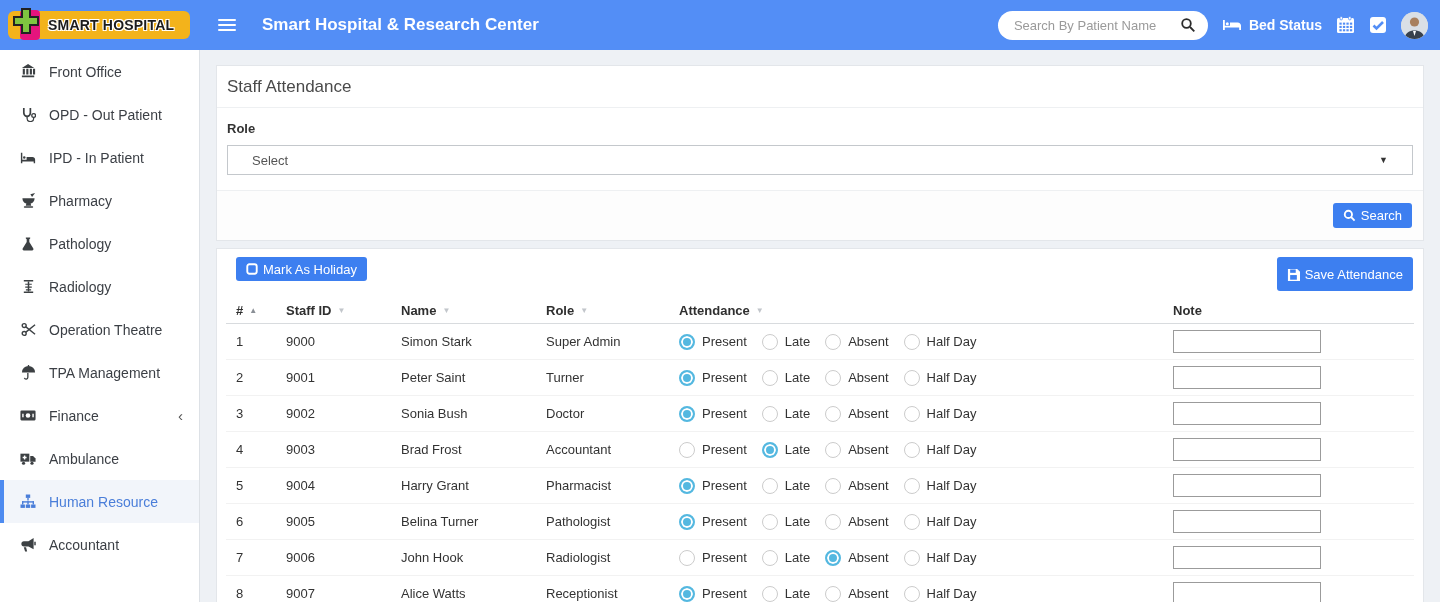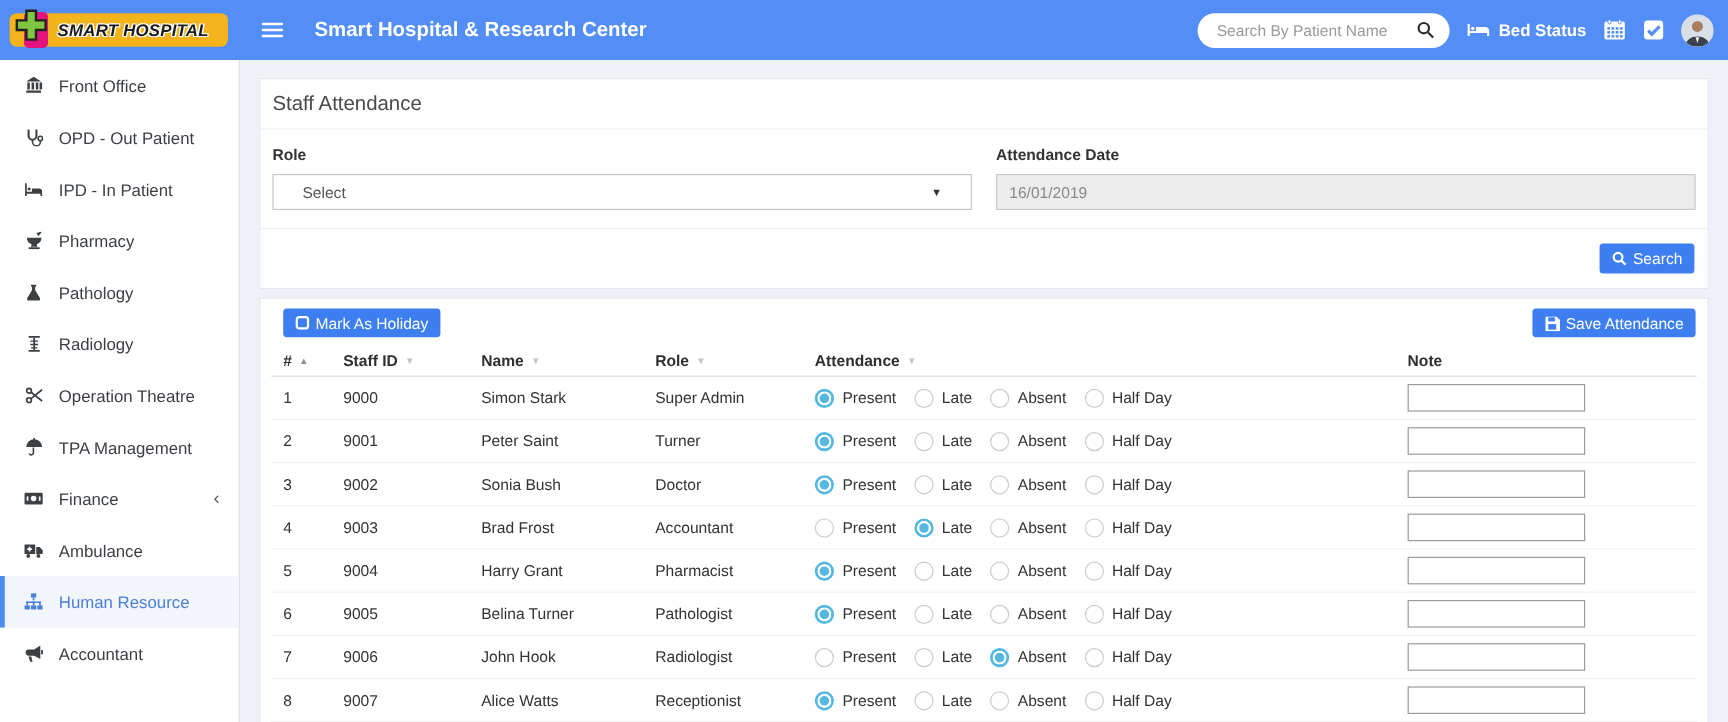--- a/index.html
+++ b/index.html
@@ -3,21 +3,21 @@
 <meta charset="utf-8">
 <style>
   * { margin:0; padding:0; box-sizing:border-box; }
   html,body { width:1440px; height:602px; overflow:hidden; }
   body { font-family:"Liberation Sans", sans-serif; background:#eef1f5; position:relative; color:#333; }
 
   
   .header { position:absolute; top:0; left:0; width:1440px; height:50px; background:#538ef6;
             display:flex; align-items:center; padding:0 12px 0 8px; z-index:10; }
   .logo { width:182px; height:28px; background:#f3b31b; border-radius:6px; position:relative;
-          display:flex; align-items:center; flex-shrink:0;font-style:italic; }
+          display:flex; align-items:center; flex-shrink:0; }
   .logo-mark { position:absolute; left:-2px; top:-4px; }
   .logo-text { margin-left:40px; font-size:14px; font-weight:bold; letter-spacing:0.2px; color:#1c1c1c;
                text-shadow:-1px -1px 0 #fff,1px -1px 0 #fff,-1px 1px 0 #fff,1px 1px 0 #fff; white-space:nowrap; }
   .hamburger { margin-left:28px; width:18px; cursor:pointer; }
   .hamburger div { height:2px; background:#fff; margin:3px 0; border-radius:1px; }
   .app-title { margin-left:26px; color:#fff; font-size:17px; font-weight:bold; white-space:nowrap; }
   .header-right { margin-left:auto; display:flex; align-items:center; gap:14px; }
   .search-pill { width:210px; height:29px; background:#fff; border-radius:15px; display:flex; align-items:center; padding:0 12px 0 16px; }
   .search-pill input { border:none; outline:none; flex:1; font-size:13px; color:#555; font-family:"Liberation Sans",sans-serif; min-width:0; }
   .search-pill input::placeholder { color:#9a9a9a; }
@@ -283,24 +283,20 @@
   <div class="card">
     <div class="card-title">Staff Attendance</div>
     <div class="filter-body">
       <div class="filter-col">
         <div class="field-label">Role</div>
         <div class="select-box">
           <span>Select</span>
           <span class="select-caret">▼</span>
         </div>
       </div>
-      <div class="filter-col">
-        <div class="field-label">Attendance Date</div>
-        <input class="date-input" readonly="" value="16/01/2019" style="">
-      </div>
     </div>
     <div class="filter-footer">
       <button class="btn">
         <svg width="13" height="13" viewBox="0 0 14 14">
           <circle cx="5.8" cy="5.8" r="3.9" fill="none" stroke="#fff" stroke-width="2"></circle>
           <path d="M8.8 8.8l3.7 3.7" stroke="#fff" stroke-width="2"></path>
         </svg>
         <span>Search</span>
       </button>
     </div>
@@ -309,21 +305,21 @@
   <div class="gap"></div>
 
   <div class="card table-card">
     <div class="table-toolbar">
       <button class="btn" style="height:24px;">
         <svg width="12" height="12" viewBox="0 0 14 14">
           <rect x="1.5" y="1.5" width="11" height="11" rx="2.5" fill="none" stroke="#fff" stroke-width="2.2"></rect>
         </svg>
         <span>Mark As Holiday</span>
       </button>
-      <button class="btn" style="height:24px;">
+      <button class="btn" style="height:34px;">
         <svg width="13" height="13" viewBox="0 0 14 14">
           <path d="M1 1h10l3 3v10H1z" fill="#fff"></path>
           <rect x="3.4" y="1.6" width="6" height="3.6" fill="#3d7ff0"></rect>
           <rect x="3.4" y="7.6" width="7.2" height="5" fill="#3d7ff0"></rect>
         </svg>
         <span>Save Attendance</span>
       </button>
     </div>
 
     <div class="tablewrap">

